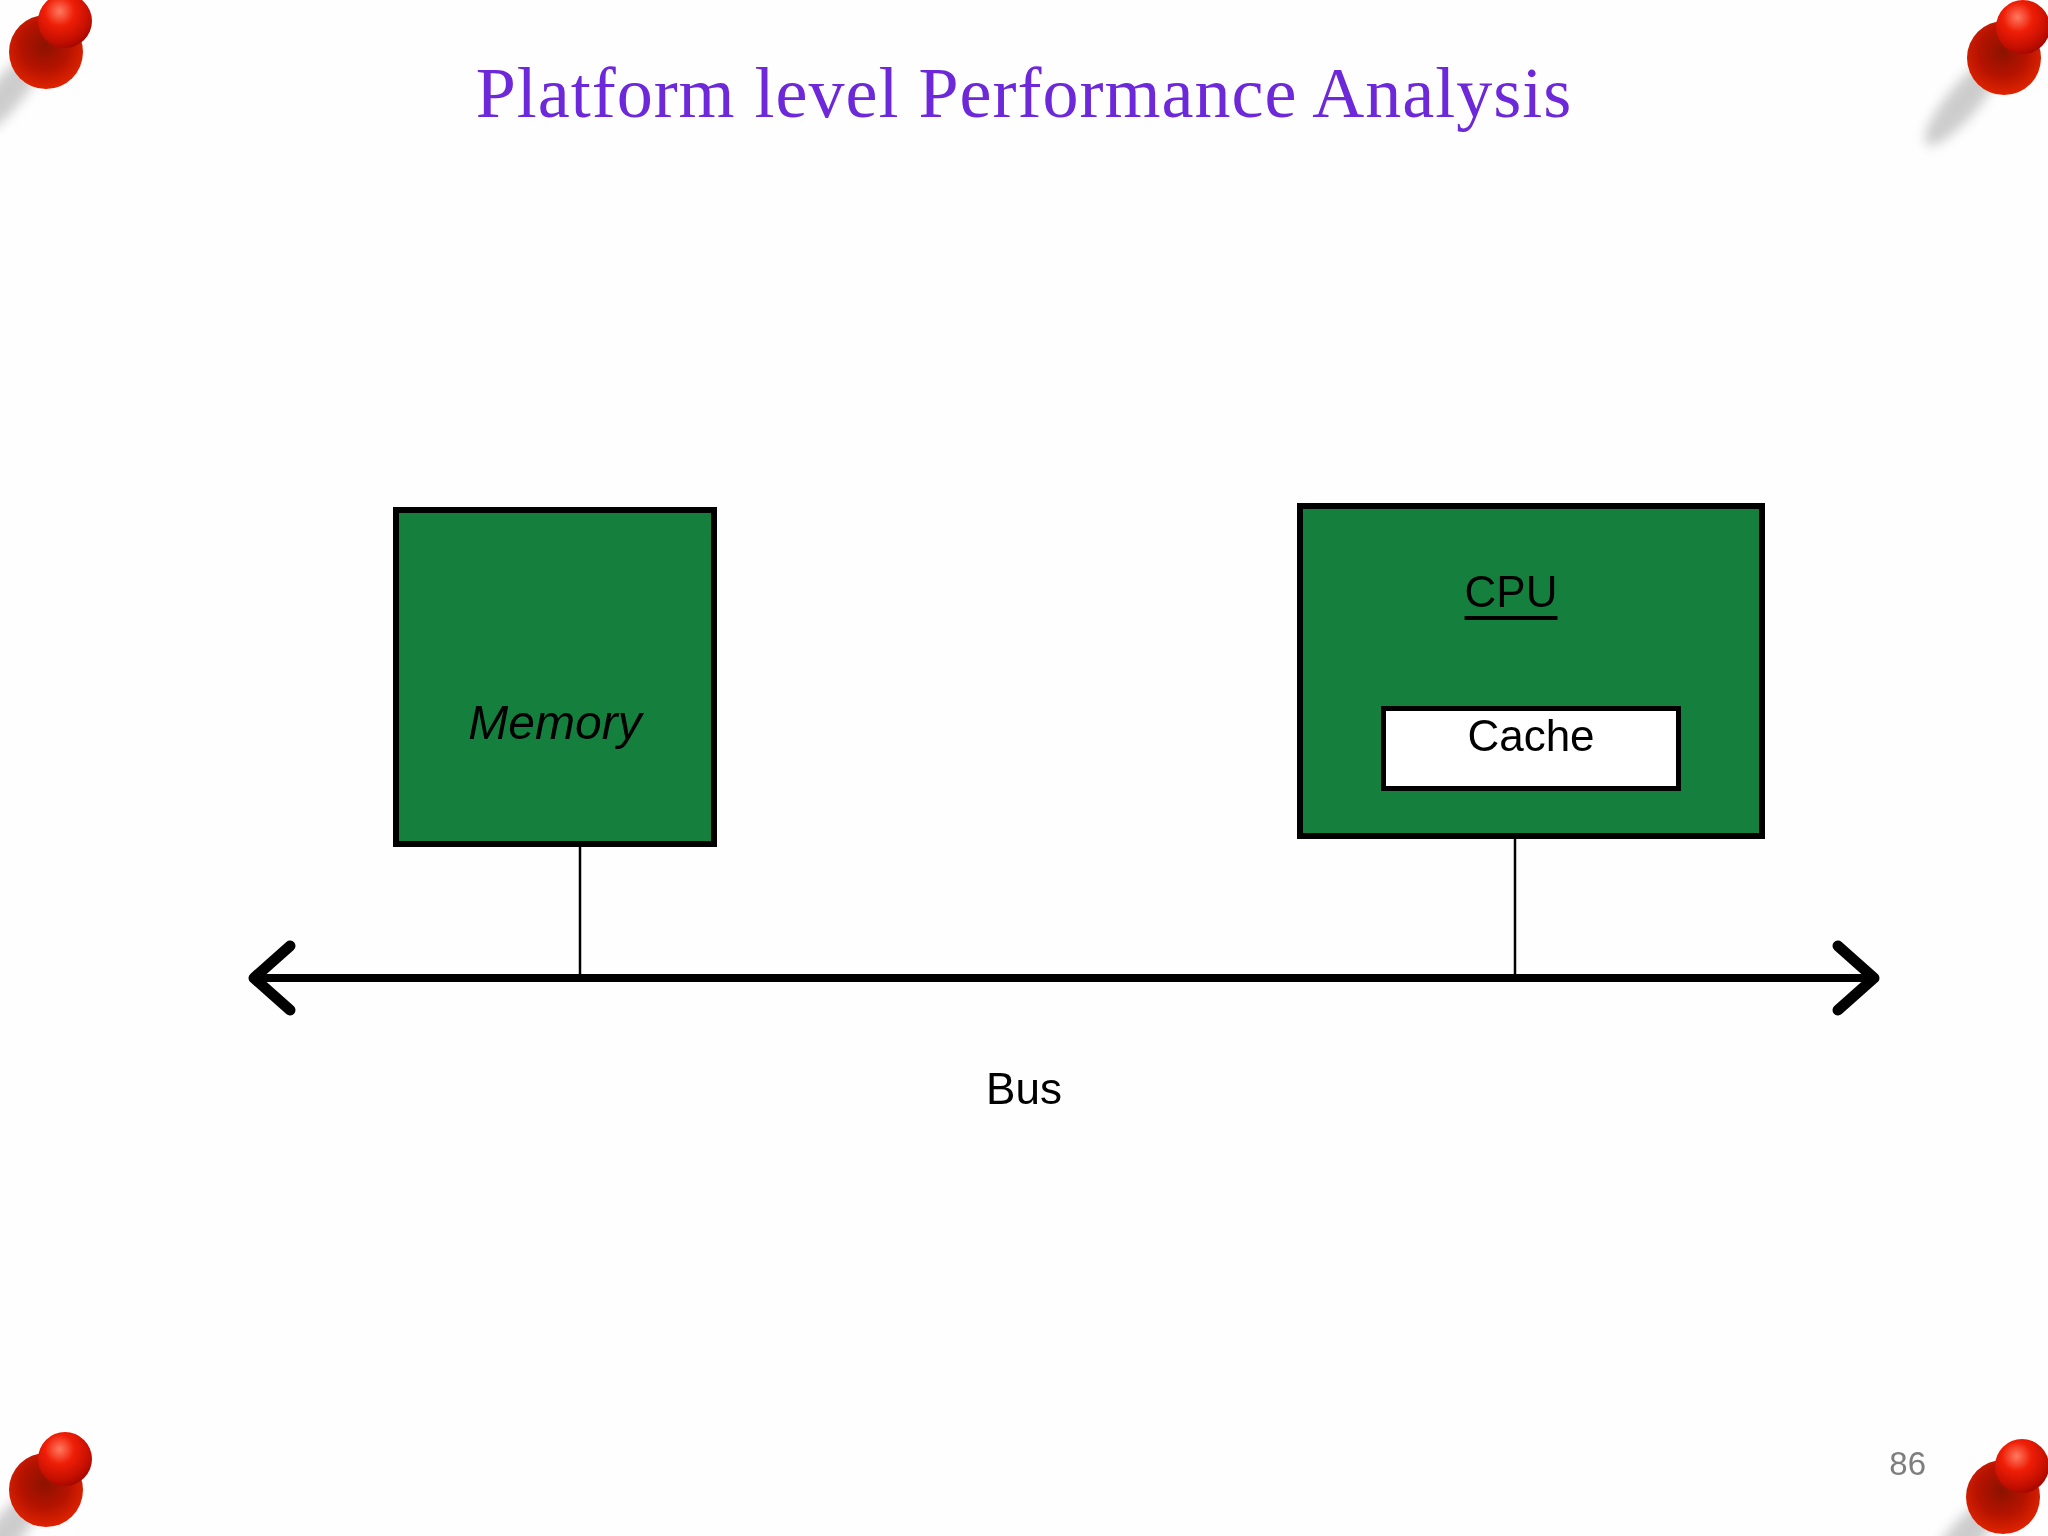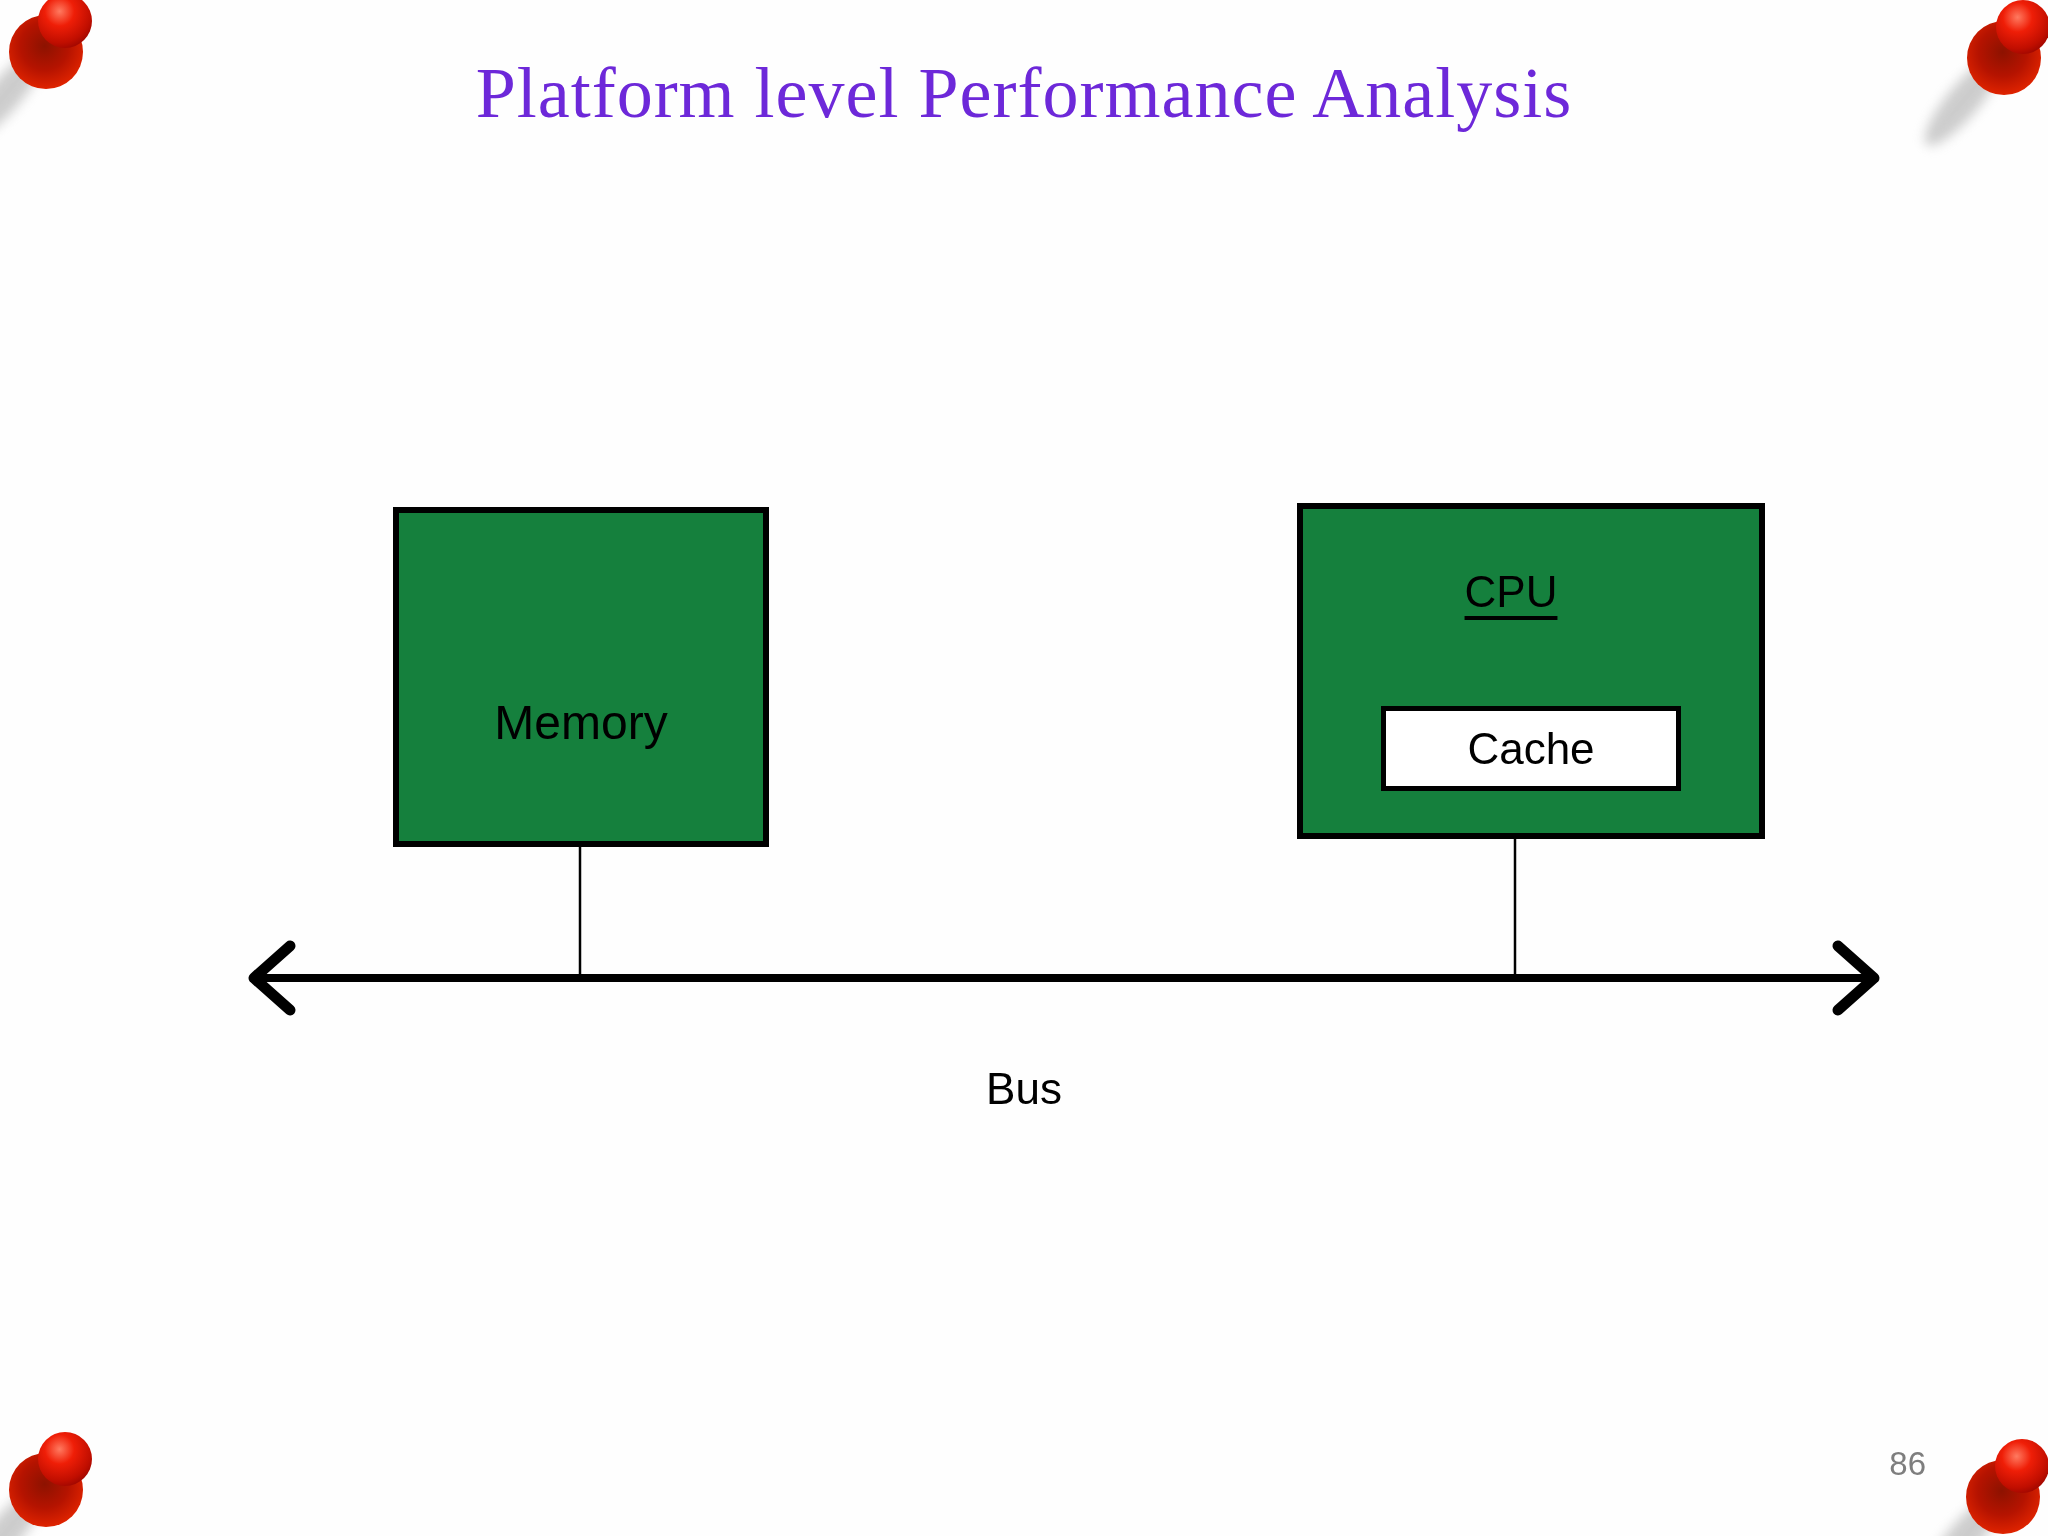--- a/index.html
+++ b/index.html
@@ -30,21 +30,21 @@
     left: 0; top: 0;
     width: 2048px; height: 1536px;
     pointer-events: none;
   }
   .box {
     position: absolute;
     border: 6px solid #000;
     background: #15803d;
     box-sizing: border-box;
   }
-  .memory-box { left: 393px; top: 507px; width: 376px; height: 340px; }
+  .memory-box { left: 393px; top: 507px; width: 324px; height: 340px; font-style: italic; }
   .cpu-box    { left: 1297px; top: 503px; width: 468px; height: 336px; }
   .memory-label {
     position: absolute;
     left: 0; right: 0; top: 182px;
     text-align: center;
     font-size: 48px;
   }
   .cpu-label {
     position: absolute;
     left: 0; top: 58px;
@@ -56,21 +56,20 @@
     text-underline-offset: 9px;
   }
   .cache-box {
     position: absolute;
     left: 50%; top: 197px;
     transform: translateX(-50%);
     width: 300px; height: 85px;
     border: 5px solid #000;
     box-sizing: border-box;
     display: flex;
-    align-items: center;
     justify-content: center;
     font-size: 44px;
     background: #fff;
   }
   .bus-label {
     position: absolute;
     top: 1064px;
     left: 0; width: 100%;
     text-align: center;
     font-size: 44px;

